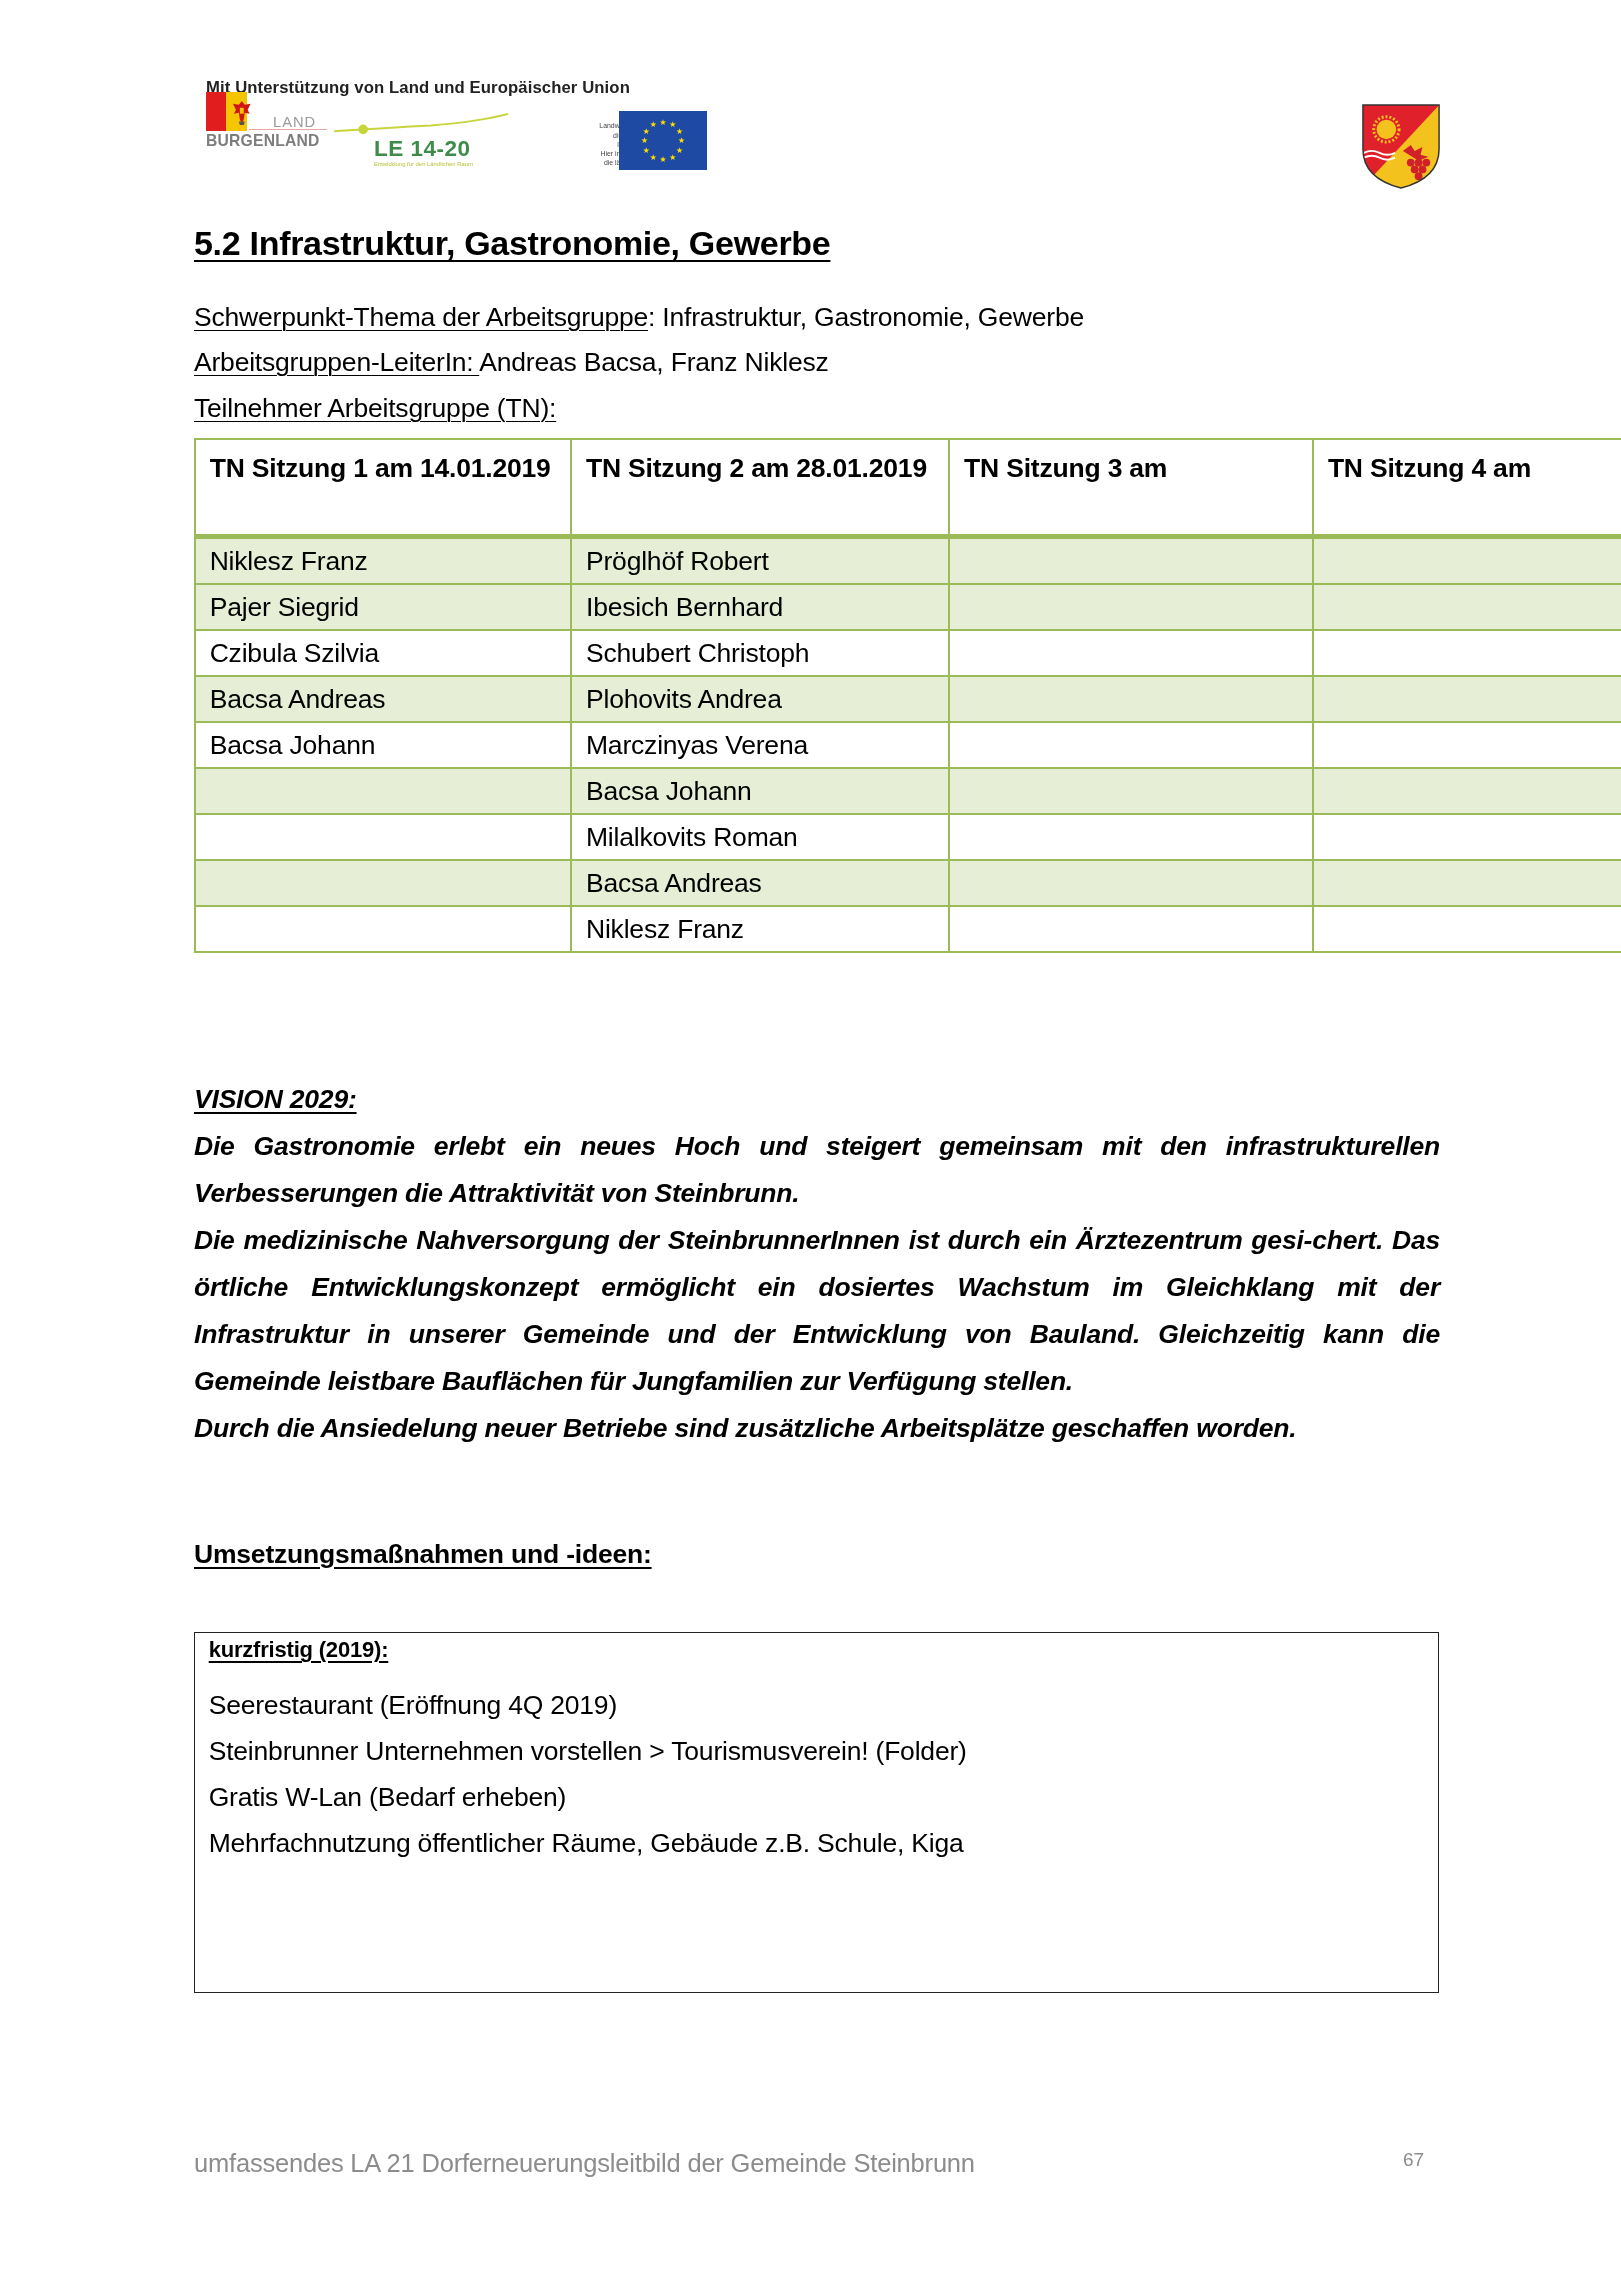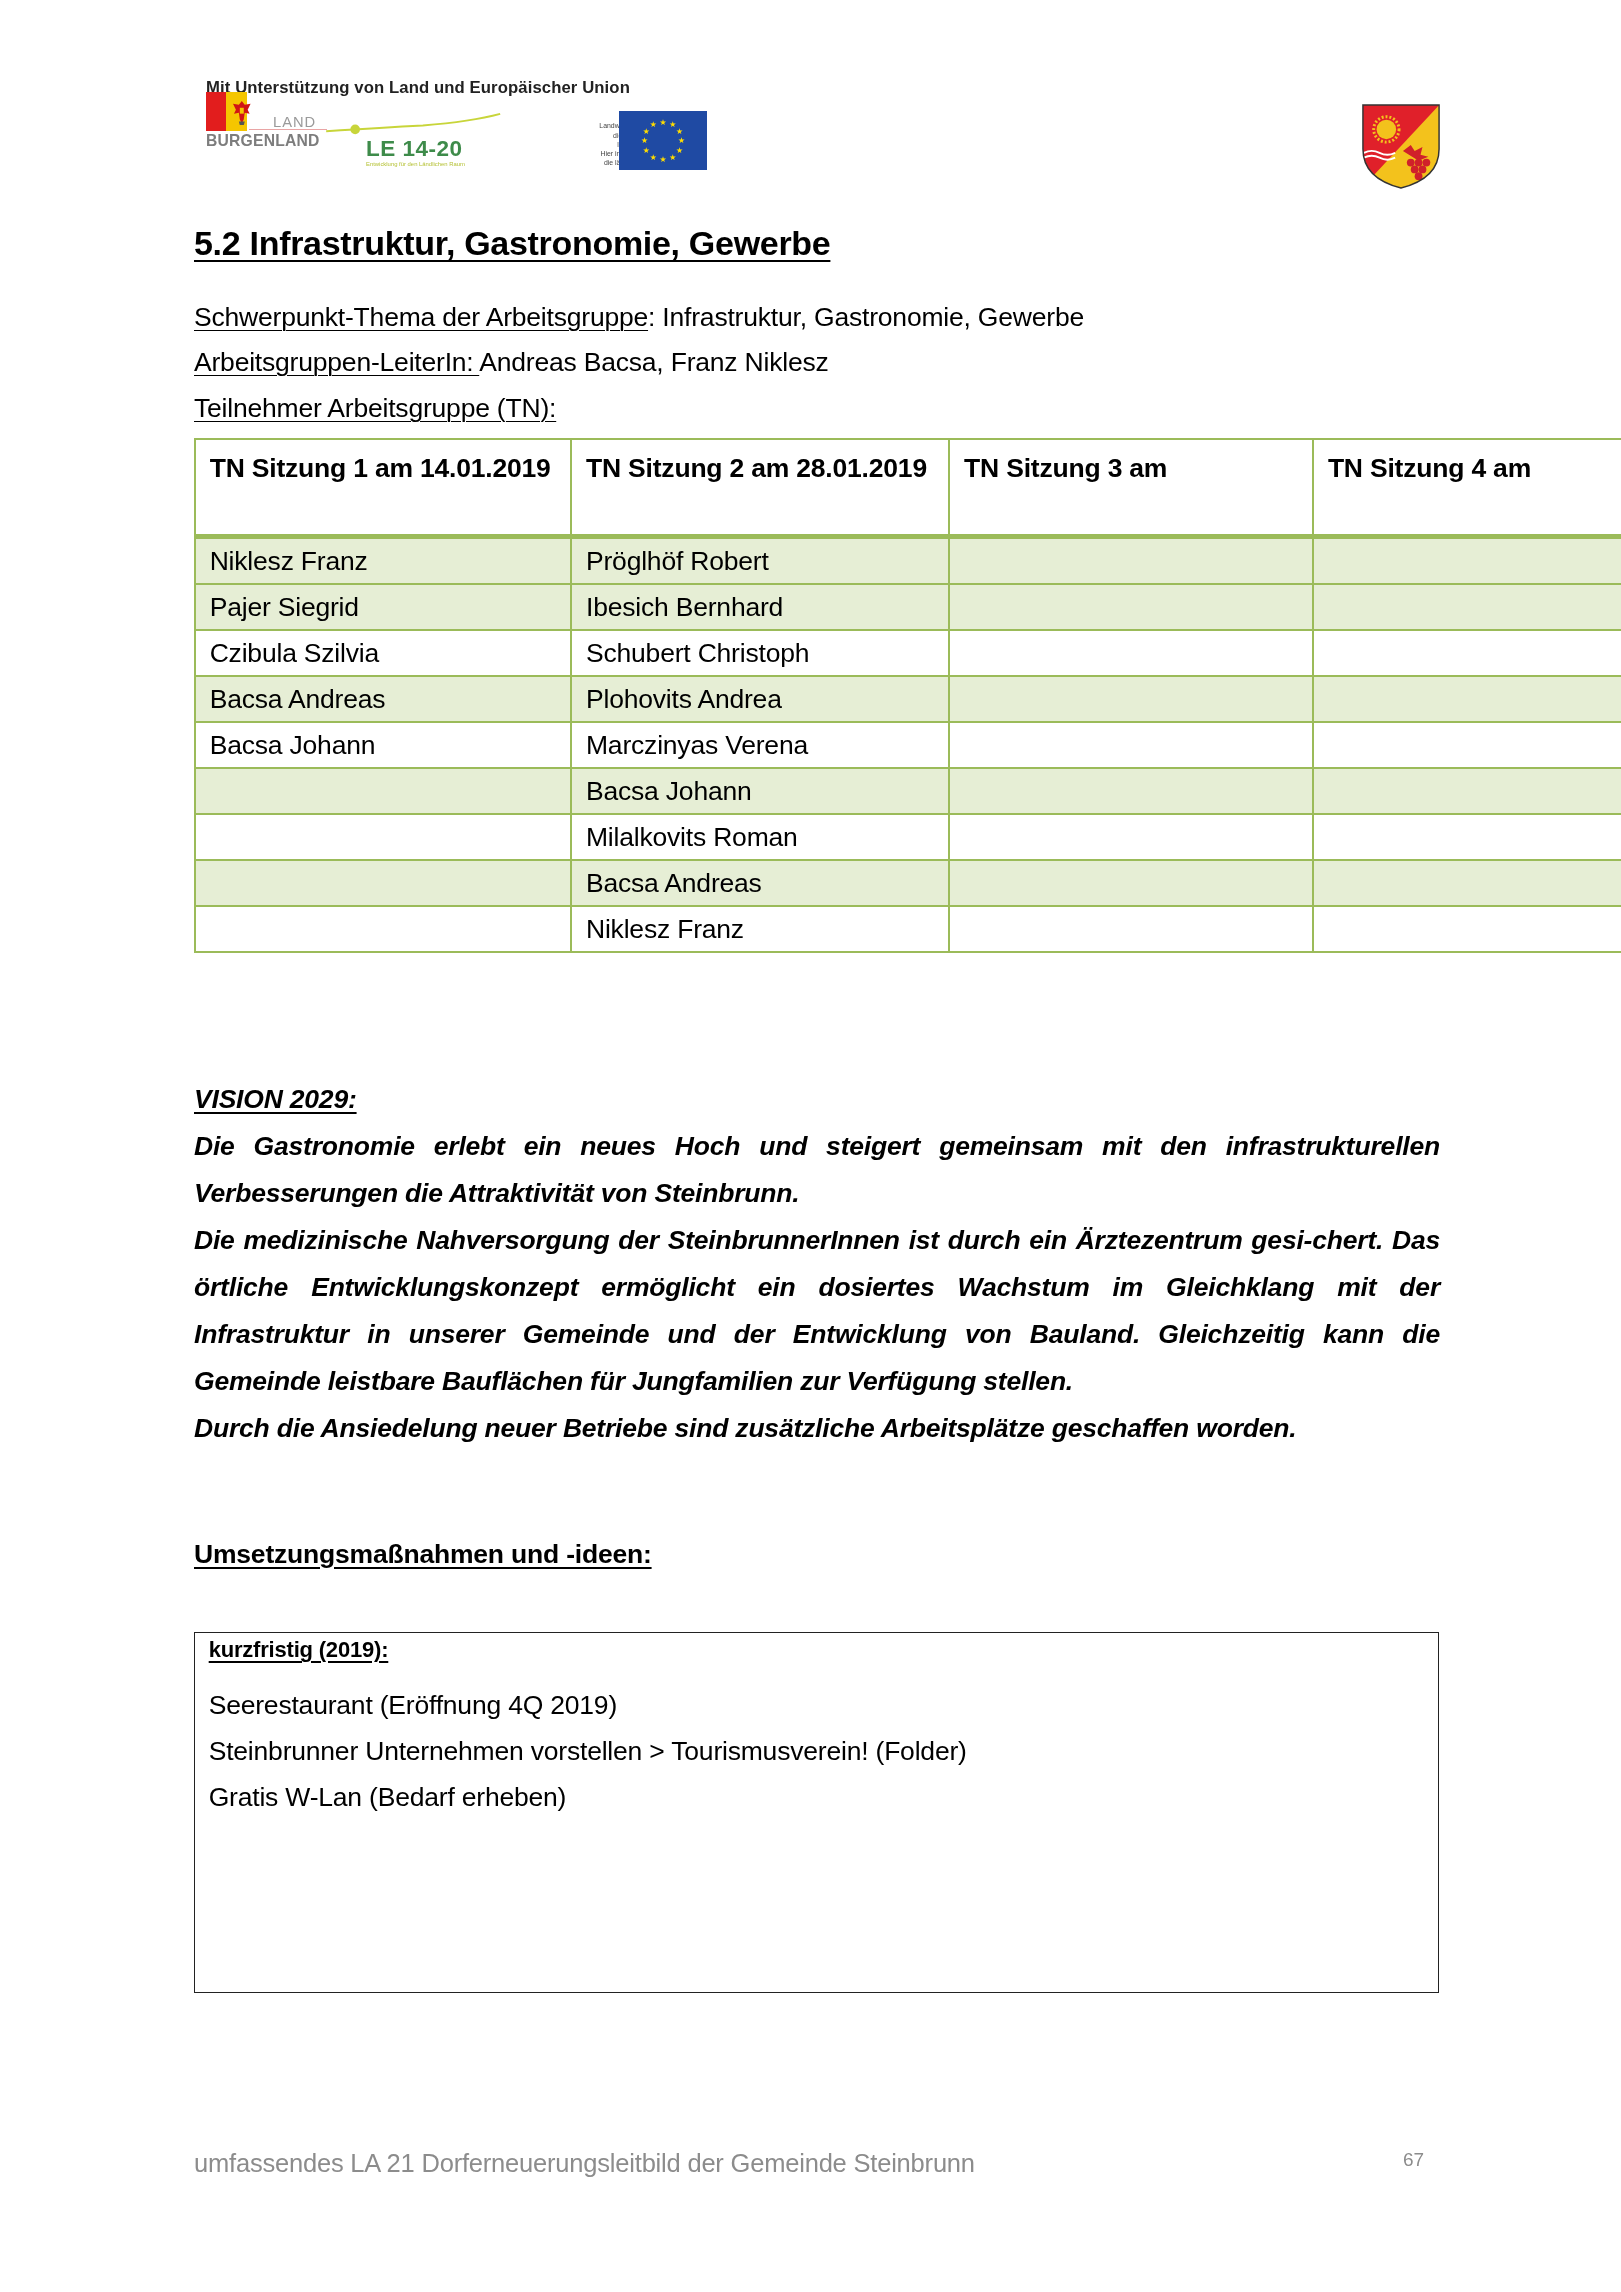--- a/index.html
+++ b/index.html
@@ -9,21 +9,21 @@
 
   
   #support-text { left:206px; top:78px; font-size:16.7px; font-weight:bold; color:#222; letter-spacing:0.1px; }
   #logo-burgenland { left:206px; top:92px; width:116px; height:61px; }
   #logo-burgenland .flag-red { position:absolute; left:0; top:0; width:19.6px; height:39px; background:#e21d1d; }
   #logo-burgenland .flag-yellow { position:absolute; left:19.6px; top:0; width:21.6px; height:39px; background:#f5c600; }
   #logo-burgenland .eagle { position:absolute; left:25.5px; top:5.9px; width:19.6px; height:27.4px; }
   #logo-burgenland .land { position:absolute; left:67px; top:21.6px; font-size:14.7px; color:#9a9a9a; letter-spacing:1px; }
   #logo-burgenland .line { position:absolute; left:43px; top:37px; width:78px; height:1px; background:#e9a5a5; }
   #logo-burgenland .burg { position:absolute; left:0px; top:40px; font-size:15.7px; color:#7d7d7d; font-weight:bold; letter-spacing:0.2px; }
-  #logo-le { left:325px; top:112px; width:186px; height:59px; }
+  #logo-le { left:333px; top:112px; width:186px; height:59px; }
   #logo-le svg { position:absolute; left:0; top:0; }
   #logo-le .le-text { position:absolute; left:41px; top:23.5px; font-size:22.5px; color:#3e8b4a; font-weight:bold; letter-spacing:0.5px; }
   #logo-le .le-sub { position:absolute; left:41px; top:49px; font-size:5.9px; color:#b6c236; }
   #logo-eu-text { left:529px; top:112px; width:145px; font-size:6.9px; color:#444; text-align:right; line-height:9.3px; }
   #logo-eu-flag { left:619px; top:111px; width:88px; height:59px; background:#1f4aa3; }
   #logo-eu-flag svg { position:absolute; left:0; top:0; }
 
   #coat-of-arms { left:1360px; top:102px; width:82px; height:88px; }
 
   
@@ -238,18 +238,19 @@
 </div>
 
 <div id="measures-heading" class="abs">Umsetzungsmaßnahmen und -ideen:</div>
 
 <div id="measures-box" class="abs">
   <div class="box-title">kurzfristig (2019):</div>
   <ul>
     <li>Seerestaurant (Eröffnung 4Q 2019)</li>
     <li>Steinbrunner Unternehmen vorstellen &gt; Tourismusverein! (Folder)</li>
     <li>Gratis W-Lan (Bedarf erheben)</li>
+    <li>Mehrfachnutzung öffentlicher Räume, Gebäude z.B. Schule, Kiga</li>
   </ul>
 </div>
 
 <div id="footer-text" class="abs">umfassendes LA 21 Dorferneuerungsleitbild der Gemeinde Steinbrunn</div>
 <div id="footer-page" class="abs">67</div>
 
 
 </body></html>

